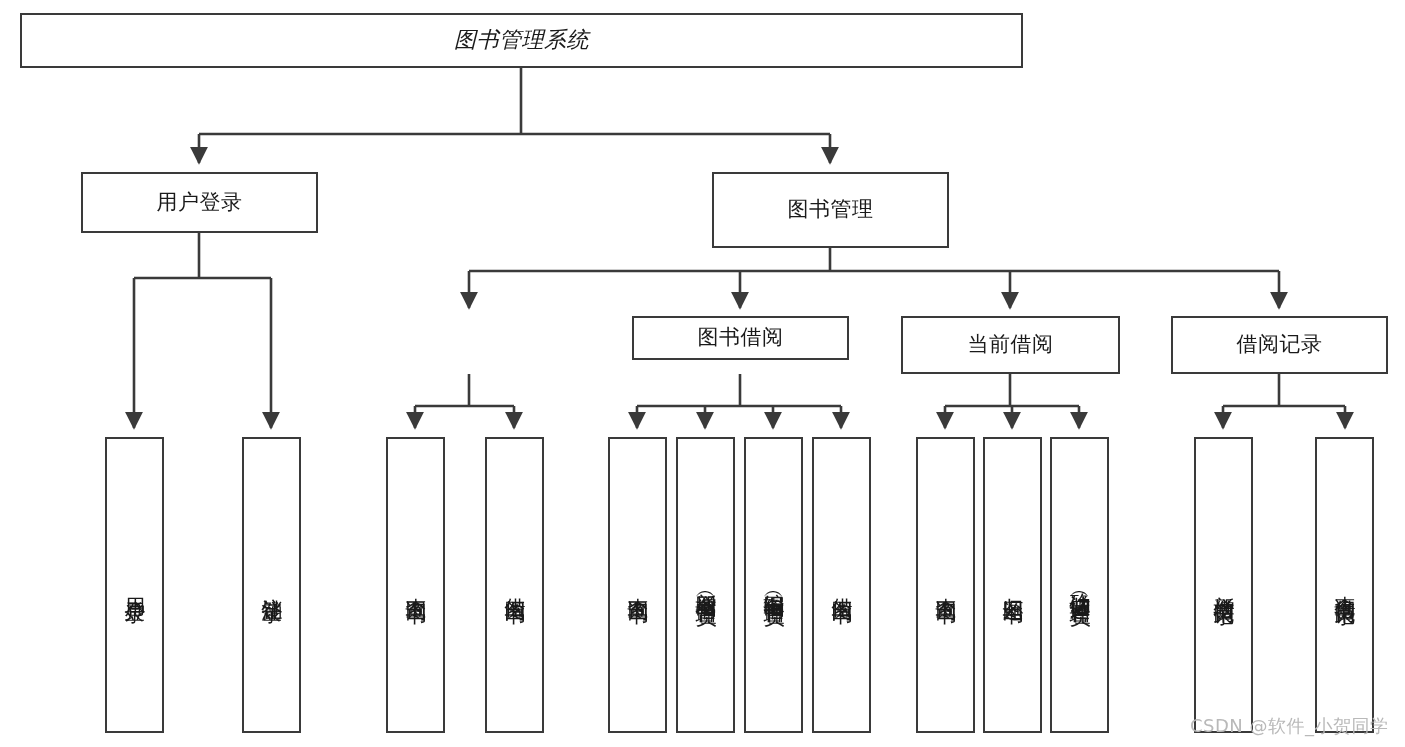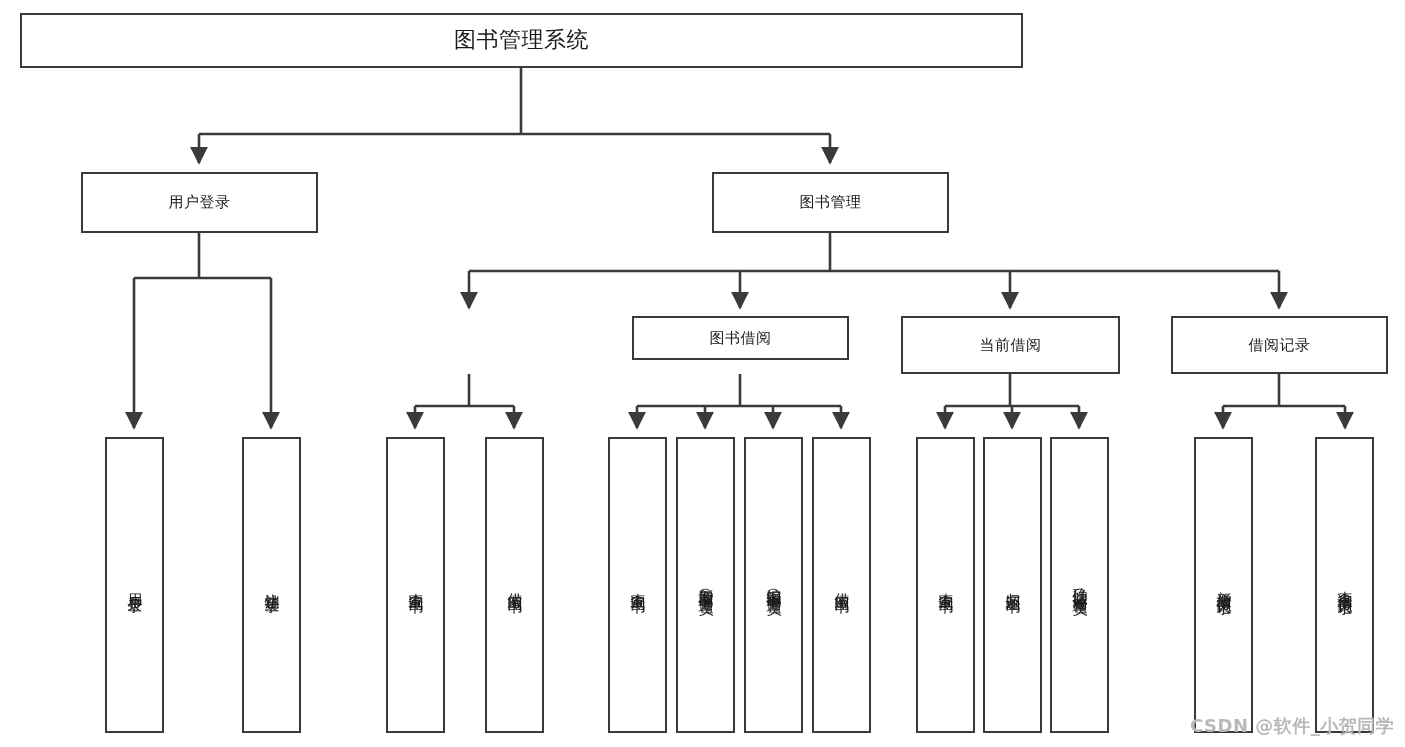--- a/index.html
+++ b/index.html
@@ -31,21 +31,21 @@
     box-sizing: border-box;
     background: #ffffff;
     border: 2.5px solid #3a3a3a;
     display: flex;
     align-items: center;
     justify-content: center;
     z-index: 3;
   }
   .node .label {
     color: #1a1a1a;
-    font-size: 15px;
+    font-size: 21px;
     line-height: 1.22;
     letter-spacing: 0.5px;
     text-align: center;
     white-space: nowrap;
   }
   
   .node.vertical .label {
     writing-mode: vertical-rl;
     text-orientation: upright;
     white-space: normal;
@@ -110,29 +110,29 @@
       <path d="M 1012 406 L 1012 428" marker-end="url(#arrow)"></path>
       <path d="M 1079 406 L 1079 428" marker-end="url(#arrow)"></path>
 
       <path d="M 1279 374 L 1279 406"></path>
       <path d="M 1223 406 L 1345 406"></path>
       <path d="M 1223 406 L 1223 428" marker-end="url(#arrow)"></path>
       <path d="M 1345 406 L 1345 428" marker-end="url(#arrow)"></path>
     </g>
   </svg>
 
-  <div class="node root" style="left:20px; top:13px; width:1003px; height:55px;">
+  <div class="node root" style="left:20px; top:13px; width:1003px; height:55px;font-style:italic;">
     <span class="label">图书管理系统</span>
   </div>
 
   <div class="node" style="left:81px; top:172px; width:237px; height:61px;">
     <span class="label">用户登录</span>
   </div>
 
-  <div class="node" style="left:712px; top:172px; width:237px; height:61px;">
+  <div class="node" style="left:712px; top:172px; width:237px; height:76px;">
     <span class="label">图书管理</span>
   </div>
 
 
   <div class="node" style="left:632px; top:316px; width:217px; height:44px;">
     <span class="label">图书借阅</span>
   </div>
 
   <div class="node" style="left:901px; top:316px; width:219px; height:58px;">
     <span class="label">当前借阅</span>
@@ -187,15 +187,15 @@
   </div>
 
   <div class="node vertical" style="left:1194px; top:437px; width:59px; height:296px;">
     <span class="label">新增借阅记录</span>
   </div>
 
   <div class="node vertical" style="left:1315px; top:437px; width:59px; height:296px;">
     <span class="label">查询借阅记录</span>
   </div>
 
-  <div class="watermark" style="left:1190px; top:714px;font-weight:bold;">CSDN @软件_小贺同学</div>
+  <div class="watermark" style="left:1190px; top:714px;">CSDN @软件_小贺同学</div>
 
 </div>
 
 </body></html>

